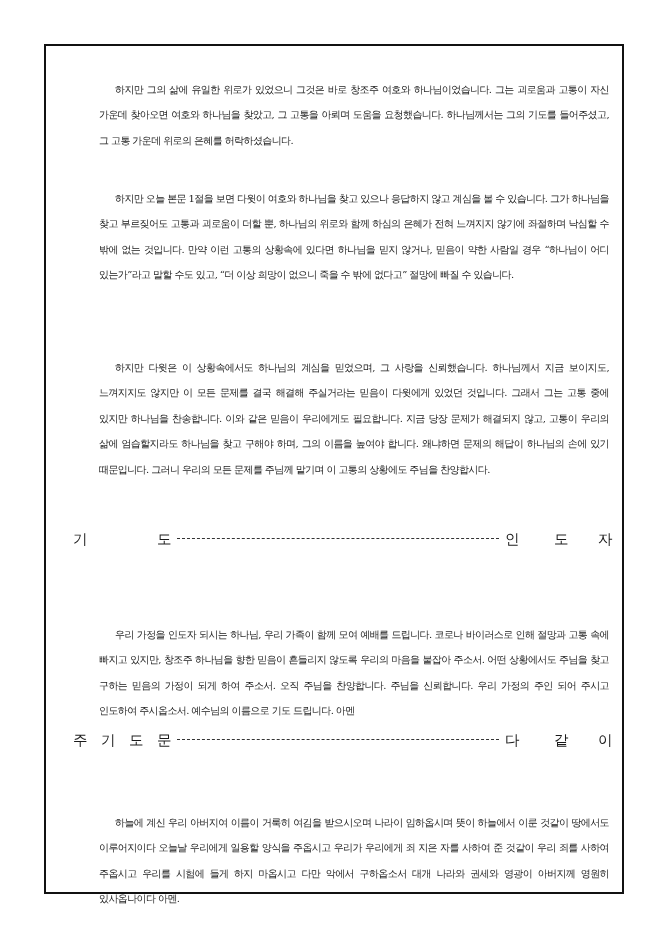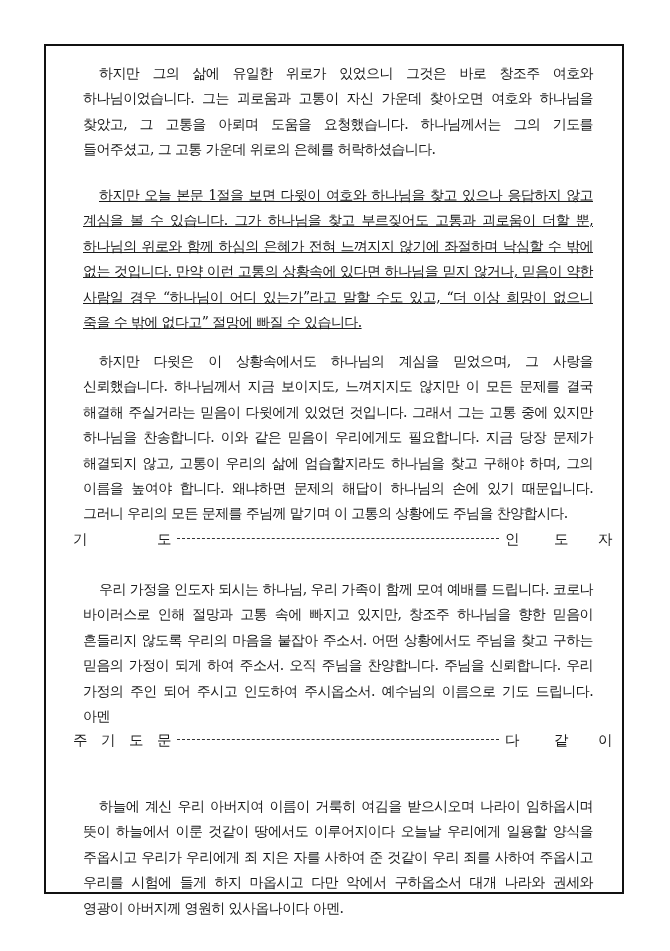--- a/index.html
+++ b/index.html
@@ -1,25 +1,25 @@
 <!DOCTYPE html>
 <html><head>
 <meta charset="utf-8">
 <style>
   html, body { margin: 0; padding: 0; background: #ffffff; }
   body { width: 670px; height: 951px; position: relative; overflow: hidden;
          font-family: "DejaVu Serif", "Liberation Serif", serif; color: #1a1a1a; }
   .page-frame { position: absolute; left: 44px; top: 44px; width: 580px; height: 850px;
                 border: 2px solid #111111; box-sizing: border-box; }
-  .para { position: absolute; left: 83px; width: 510px; font-size: 14px; line-height: 25.4px;
-          text-align: justify; text-indent: 16px; letter-spacing: -0.6px; word-break: keep-all; margin: 0; }
+  .para { position: absolute; left: 83px; width: 510px; font-size: 10px; line-height: 25.4px;
+          text-align: justify; text-indent: 16px; letter-spacing: -0.6px; word-break: keep-all; margin: 16px; }
   .p1 { top: 61px; }
-  .p2 { top: 183px; text-decoration: underline; }
-  .p3 { top: 349px; }
-  .p4 { top: 577px; }
+  .p2 { top: 170px; }
+  .p3 { top: 339px; }
+  .p4 { top: 606px; }
   .p5 { top: 794px; }
   .heading-row { position: absolute; left: 73px; width: 540px; height: 24px; font-size: 14.5px;
                  line-height: 24px; }
   .h1 { top: 527px; }
   .h2 { top: 728px; }
   .heading-row span { position: absolute; top: 0; }
   .dash { position: absolute; top: 11px; height: 0; border-top: 1.5px dashed #333; }
   .h1 .dash { left: 104px; width: 322px; }
   .h2 .dash { left: 104px; width: 322px; }
 </style>

